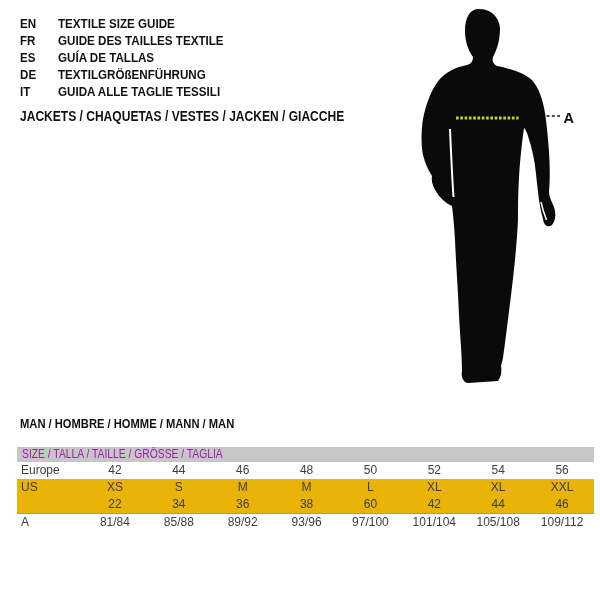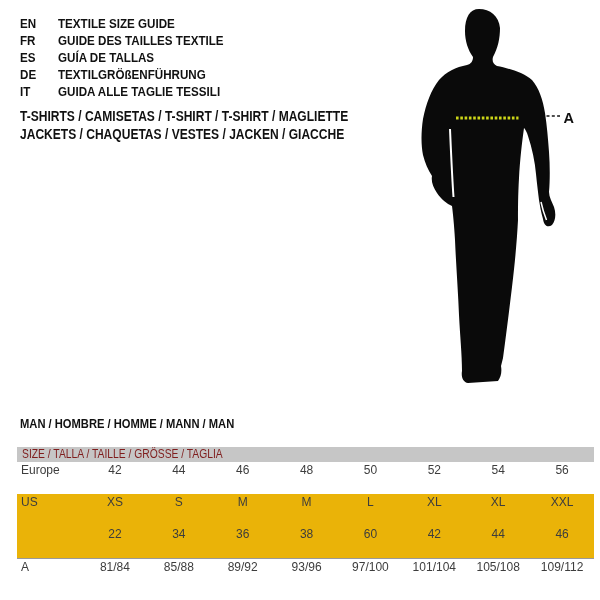--- a/index.html
+++ b/index.html
@@ -20,22 +20,22 @@
 
   
   .figure { position:absolute; left:0; top:0; }
   .figure text { font-family:"Liberation Sans", sans-serif; font-weight:bold; font-size:14.5px; fill:#111; }
 
   
   .man-title { position:absolute; left:20px; top:416px; font-size:13px; font-weight:bold; line-height:15px; white-space:nowrap; }
 
   
   .size-table { position:absolute; left:17px; top:447px; width:577px; font-size:12px; color:#3d3d3d; }
-  .t-header { height:15px; line-height:15px; background:#c6c6c6; padding-left:5px; color:#7f1d1d; white-space:nowrap; }
-  .t-row { display:grid; grid-template-columns:66px repeat(8,1fr); height:32px; line-height:16px; }
+  .t-header { height:15px; line-height:15px; background:#c6c6c6; padding-left:5px; color:#a21caf; white-space:nowrap; }
+  .t-row { display:grid; grid-template-columns:66px repeat(8,1fr); height:17px; line-height:16px; }
   .t-label { padding-left:4px; text-align:left; }
   .t-cell { text-align:center; }
   .r1, .r2 { background:#eab308; }
   .r3 { border-top:1px solid #999; background:#fff; }
 
   
   .footnote { position:absolute; left:20px; top:546px; font-size:13px; font-weight:bold; line-height:15px; white-space:nowrap; }
 </style>
 </head>
 <body>
@@ -54,21 +54,20 @@
     </div>
     <div class="lang-row">
       <span class="lang-code">DE</span><span class="cond">TEXTILGRÖßENFÜHRUNG</span>
     </div>
     <div class="lang-row">
       <span class="lang-code">IT</span><span class="cond">GUIDA ALLE TAGLIE TESSILI</span>
     </div>
   </div>
 
   <div class="cat-block">
-    <div class="cat-line"><span class="cond">T-SHIRTS / CAMISETAS / T-SHIRT / T-SHIRT / MAGLIETTE</span></div>
     <div class="cat-line"><span class="cond">JACKETS / CHAQUETAS / VESTES / JACKEN / GIACCHE</span></div>
   </div>
 
   <svg class="figure" width="600" height="600" viewBox="0 0 600 600">
     <path fill="#0a0a0a" d="
       M 479 9
       C 490 9 499 16 500 28
       C 500 38 498 48 493 57
       C 492 61 493 64 497 66
       C 507 68 523 72 532 80

